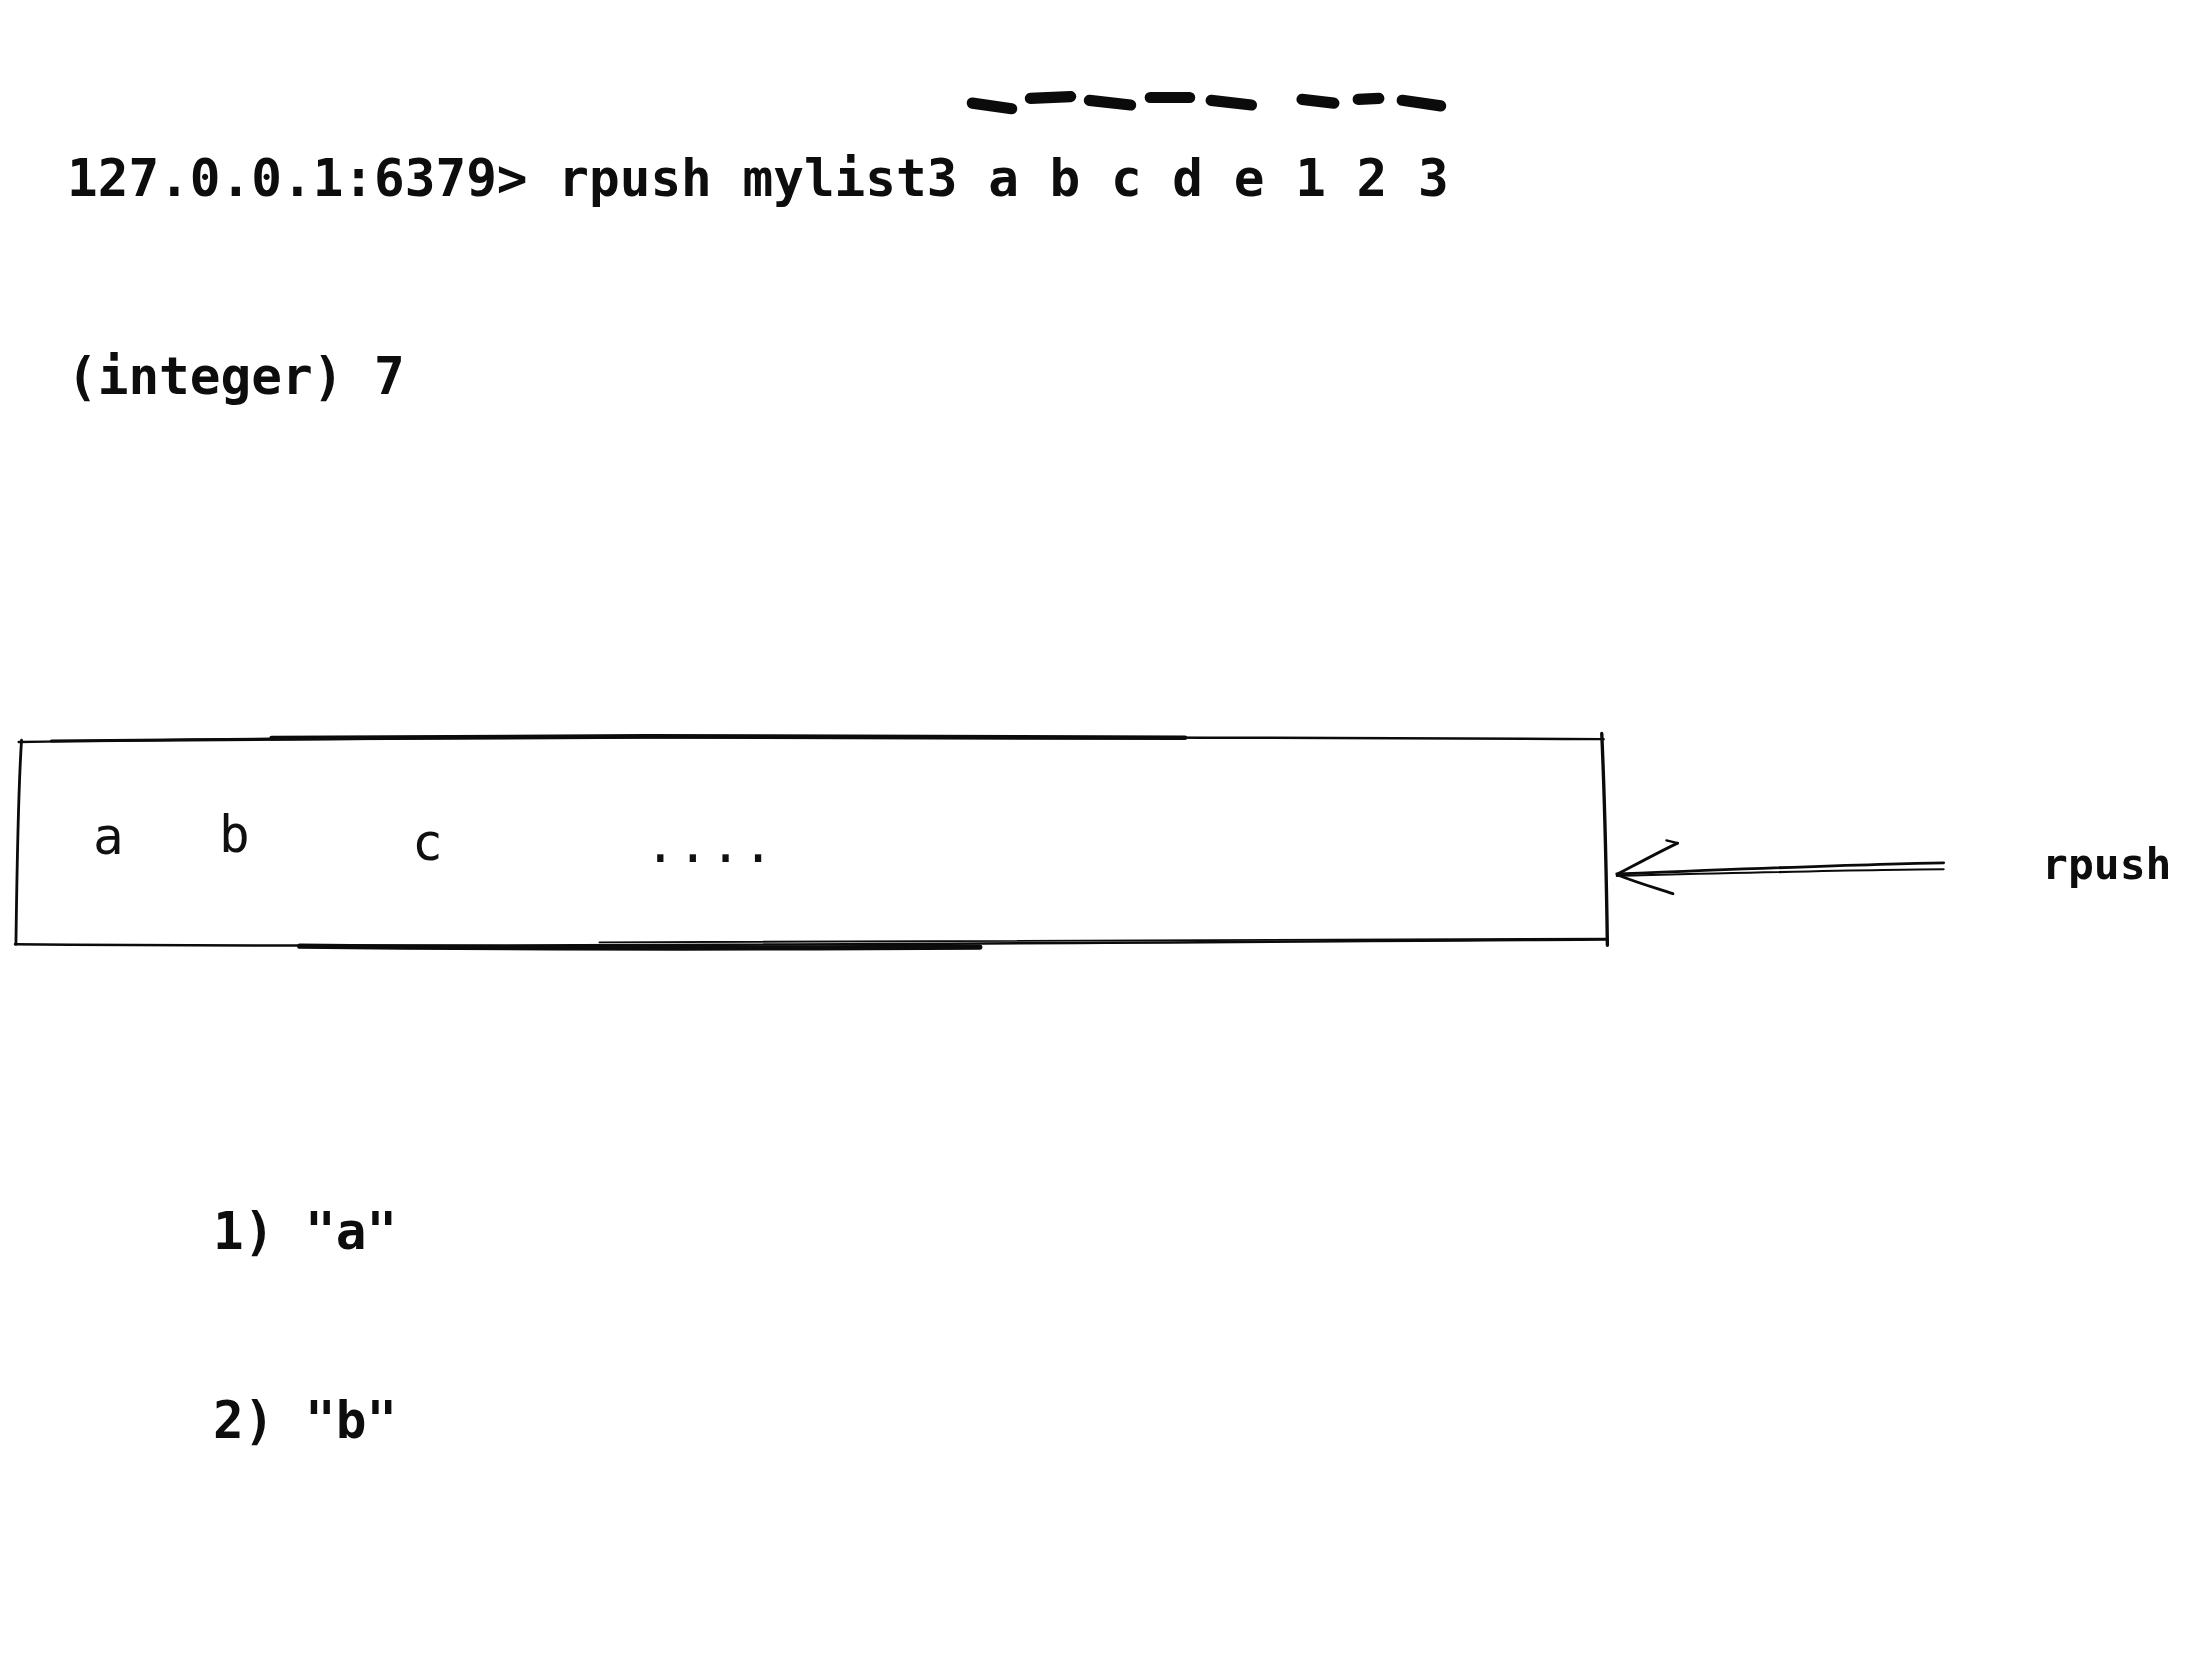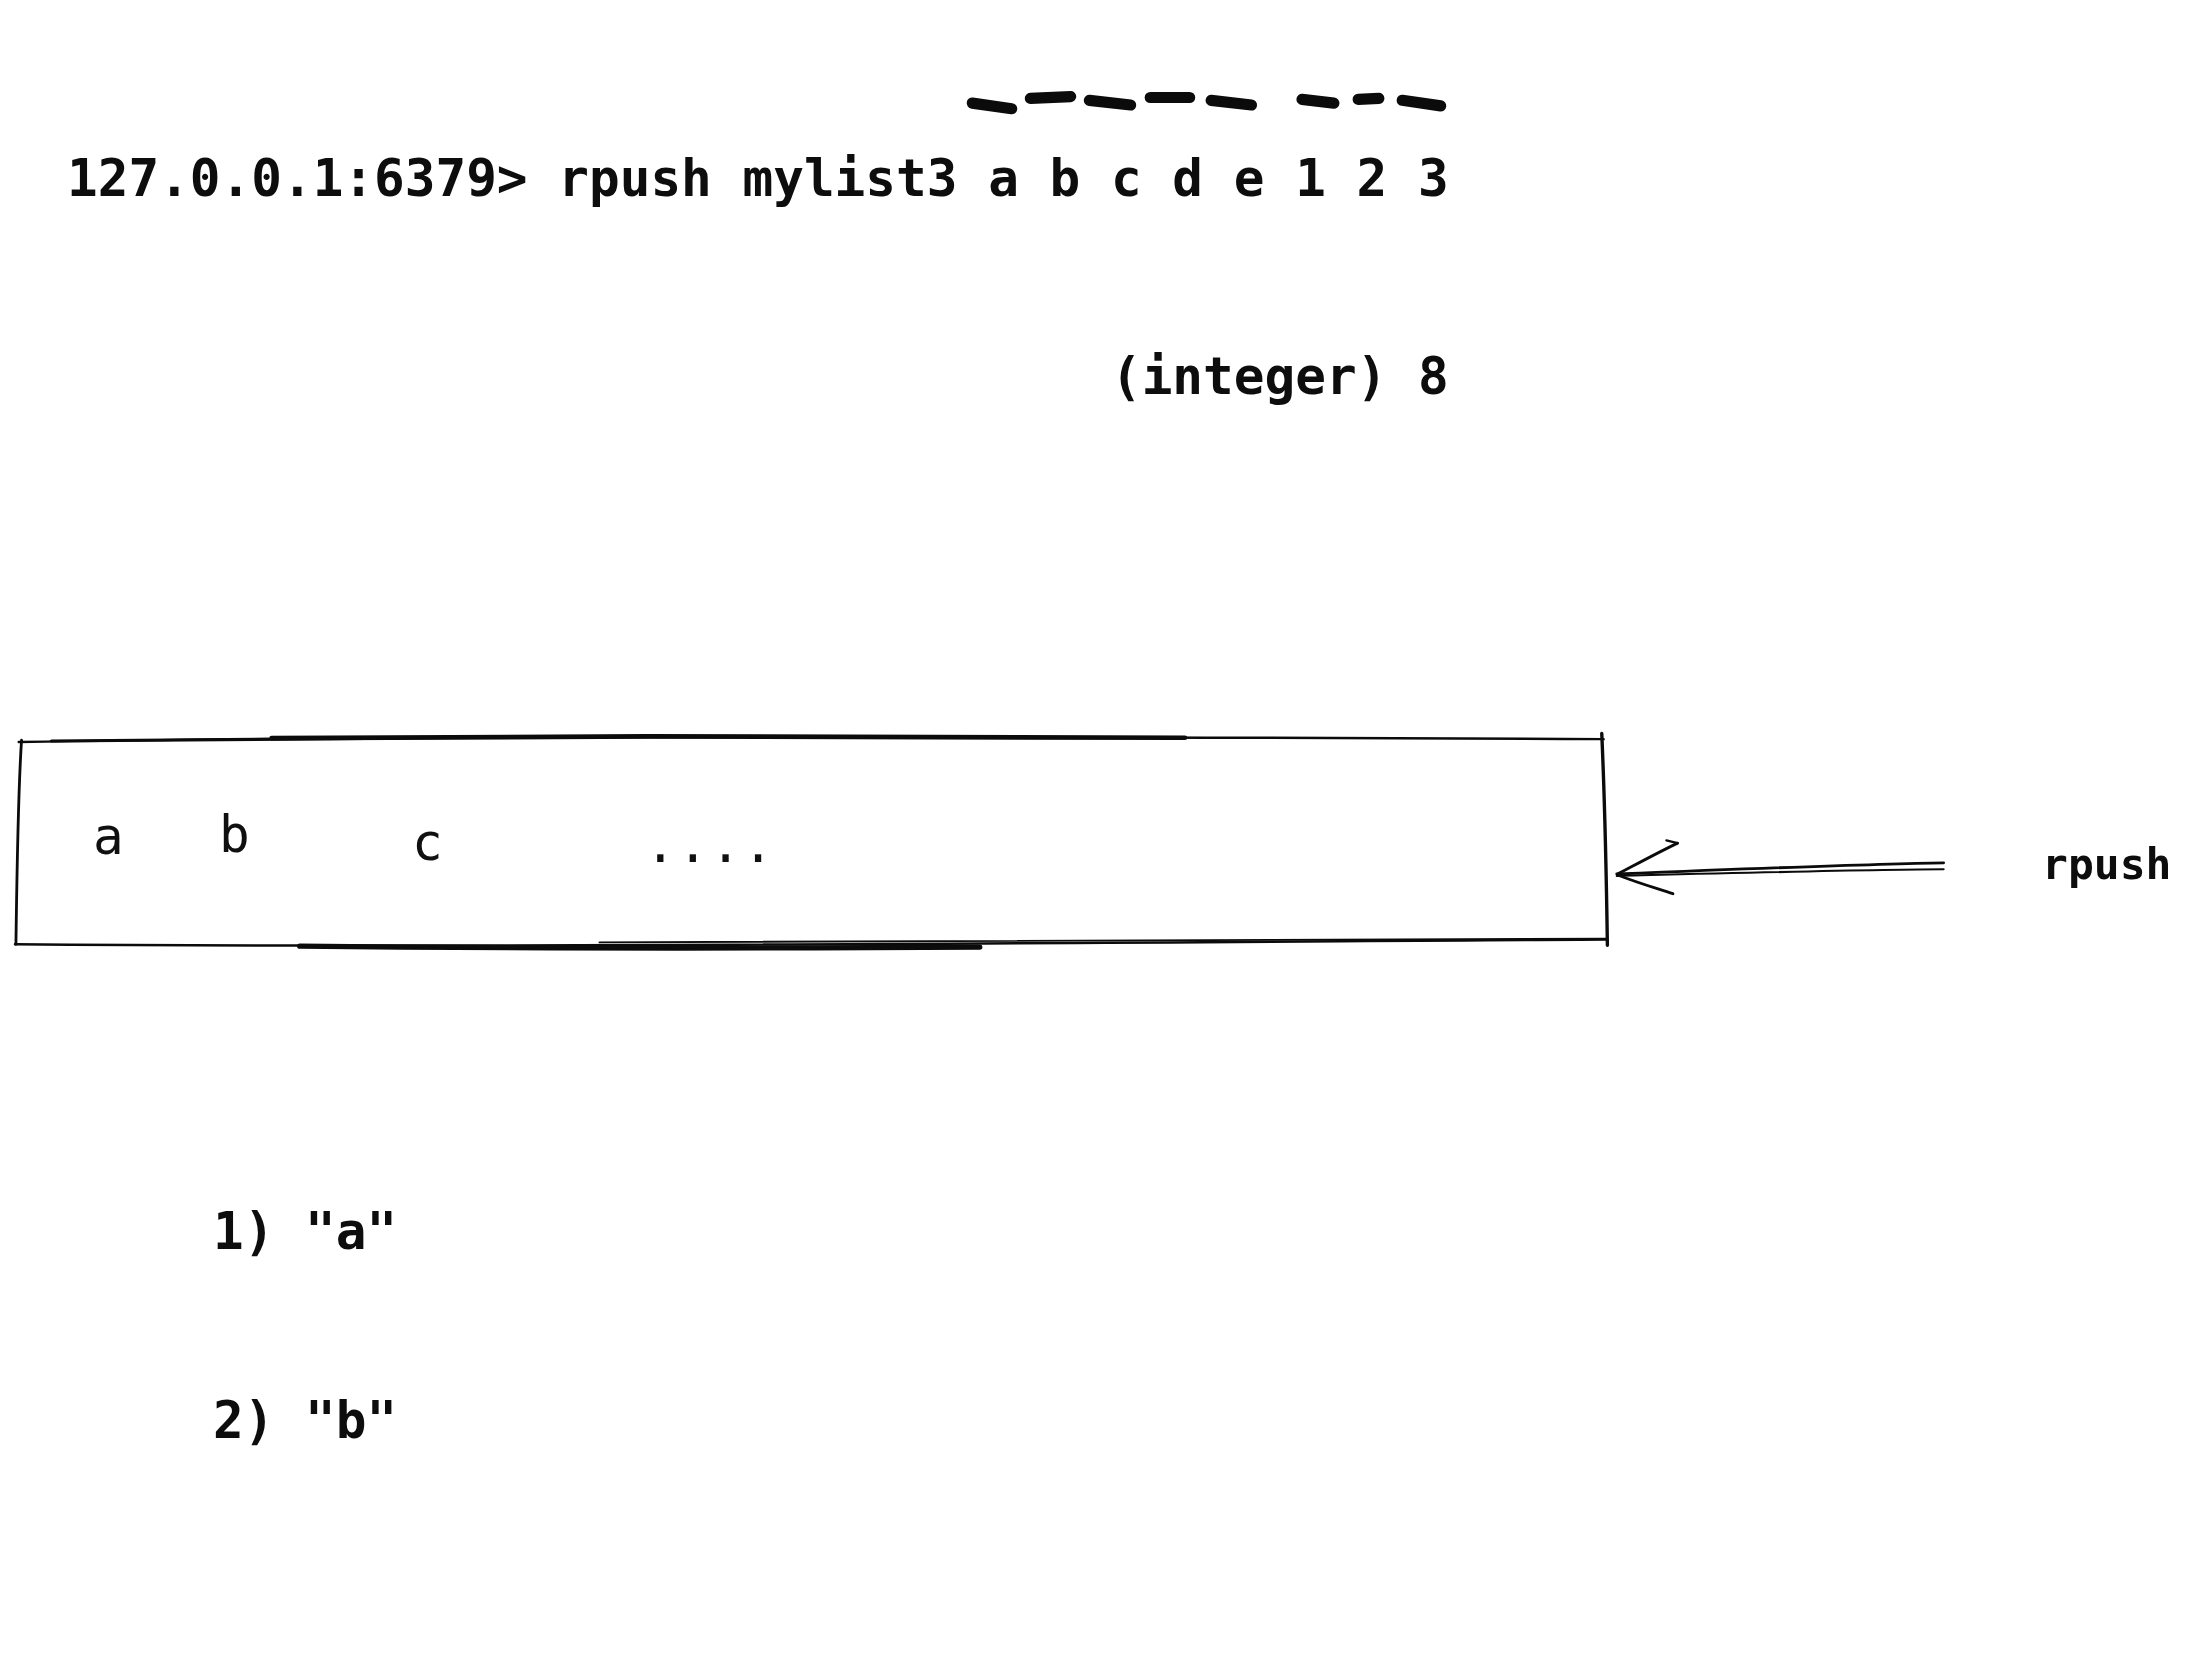--- a/index.html
+++ b/index.html
@@ -4,21 +4,20 @@
 <style>
   html, body { margin: 0; padding: 0; background: #ffffff; }
   #canvas {
     position: relative;
     width: 2205px;
     height: 1660px;
     background: #ffffff;
     overflow: hidden;
     font-family: "DejaVu Sans Mono", "Liberation Mono", monospace;
     color: #0d0d0d;
-    text-align: right;
   }
   .term {
     position: absolute;
     font-weight: bold;
     font-size: 51px;
     white-space: pre;
     color: #0d0d0d;
   }
   #term-top  { left: 67px;  top: 14px;   line-height: 66px; }
   #term-bottom { left: 213px; top: 1074px; line-height: 63px; }
@@ -49,21 +48,21 @@
     white-space: pre;
   }
 </style>
 </head>
 <body>
 
 <div id="canvas">
 
   <div id="term-top" class="term">
     <div>127.0.0.1:6379&gt; rpush mylist3 a b c d e 1 2 3</div>
-    <div>(integer) 8</div>
+    <div>(integer) 7</div>
   </div>
 
   <svg class="sketch" viewBox="0 0 2354 1772" fill="none" stroke="#0b0b0b" stroke-linecap="round">
 
     <g stroke-width="12">
       <path d="M1038,110 L1080,116"></path>
       <path d="M1100,105 L1143,103"></path>
       <path d="M1163,107 L1207,112"></path>
       <path d="M1228,104 L1270,104"></path>
       <path d="M1293,107 L1336,112"></path>

